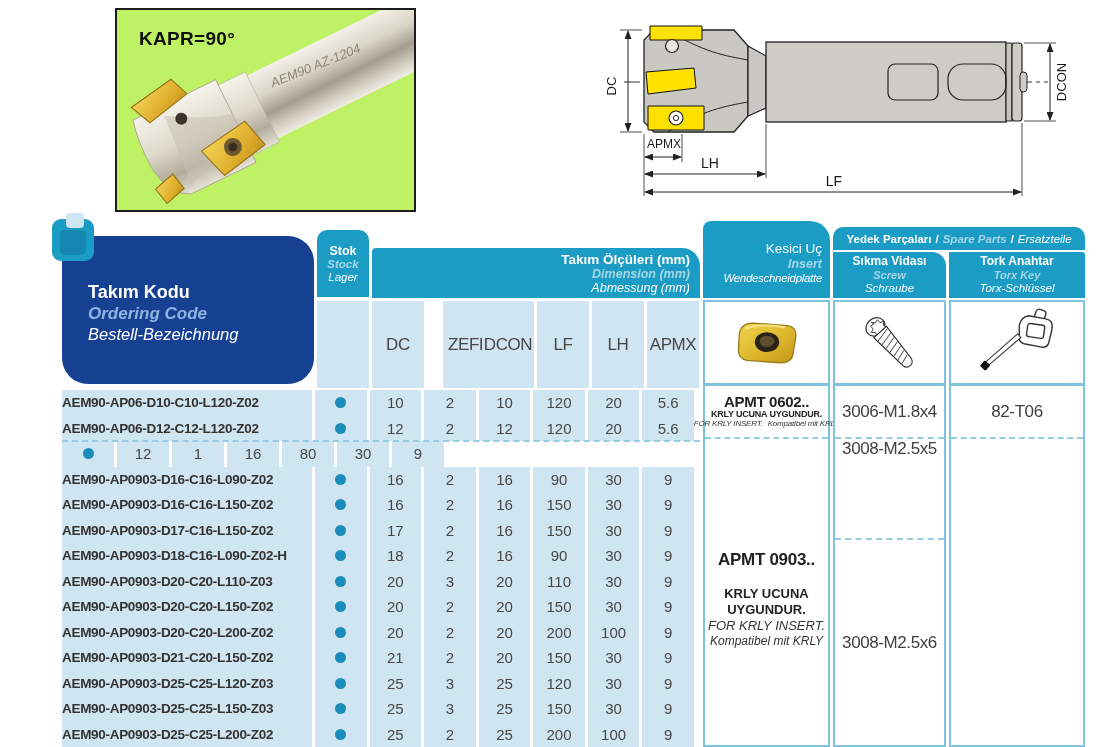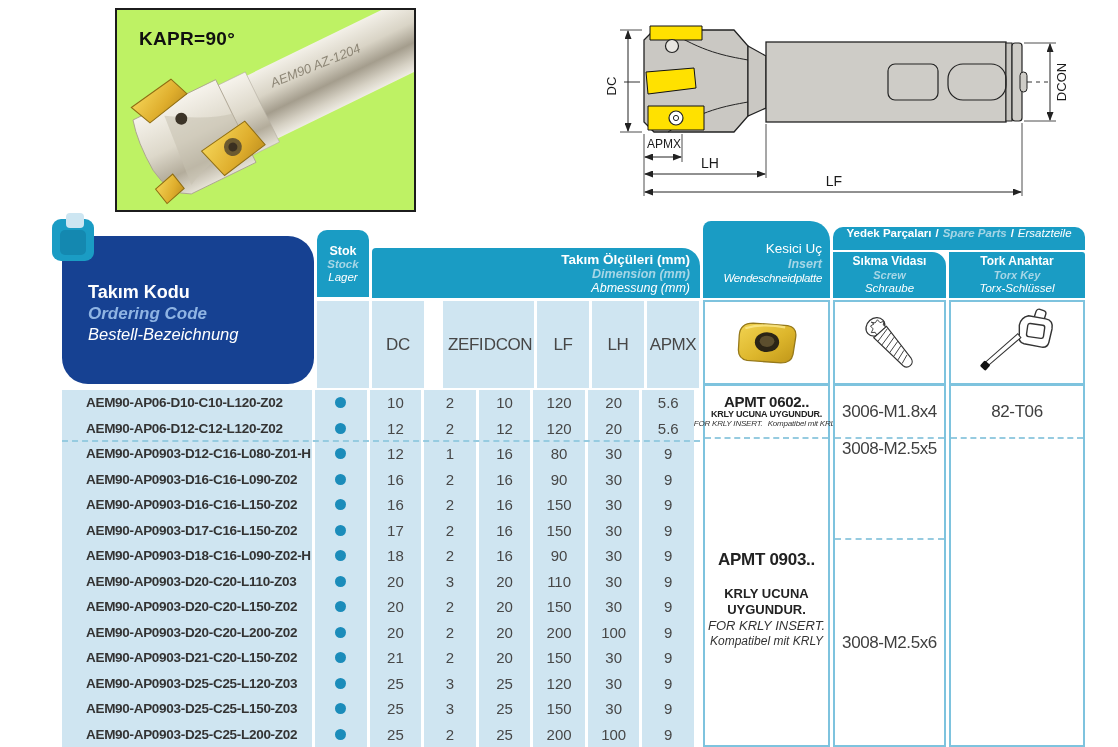--- a/index.html
+++ b/index.html
@@ -39,37 +39,37 @@
   .dim-band .t{font-size:13.5px;font-weight:bold;line-height:15px}
   .dim-band .e{font-size:12.5px;font-style:italic;font-weight:bold;color:var(--lightblue-txt);line-height:14px}
   .dim-band .d{font-size:12.5px;font-style:italic;line-height:14px}
   .dim-sub{top:301px;width:52px;height:87px;background:var(--light);display:flex;align-items:center;justify-content:center;font-size:17px;color:#474747;letter-spacing:-.4px}
 
   .kesici-head{left:703px;top:221px;width:127px;height:77px;border-radius:8px 20px 0 0;text-align:right;padding:20px 8px 0 0}
   .kesici-head .t{font-size:13.5px;font-weight:normal;line-height:16px}
   .kesici-head .e{font-size:12.5px;font-style:italic;font-weight:bold;color:var(--lightblue-txt);line-height:14px}
   .kesici-head .d{font-size:11.5px;font-style:italic;line-height:14px;letter-spacing:-.3px}
 
-  .yedek-band{left:833px;top:227px;width:252px;height:23px;border-radius:10px 10px 0 0;display:flex;align-items:flex-start;justify-content:center;font-size:11.5px}
+  .yedek-band{left:833px;top:227px;width:252px;height:23px;border-radius:10px 10px 0 0;display:flex;align-items:center;justify-content:center;font-size:11.5px}
   .yedek-band .t{font-weight:bold}
   .yedek-band .e{font-style:italic;font-weight:bold;color:var(--lightblue-txt)}
   .yedek-band .d{font-style:italic}
   .yedek-band .sep{margin:0 4px;font-weight:bold}
   .sub3{display:flex;flex-direction:column;align-items:center;justify-content:center}
   .screw-head{left:833px;top:252px;width:113px;height:46px;border-radius:0 14px 0 0}
   .torx-head{left:949px;top:252px;width:136px;height:46px;border-radius:0 3px 0 0}
   .sub3 .t{font-size:12px;font-weight:bold;line-height:13.5px}
   .sub3 .e{font-size:11px;font-style:italic;font-weight:bold;color:var(--lightblue-txt);line-height:13px}
   .sub3 .d{font-size:11.5px;font-style:italic;line-height:13px}
 
   
   .body-left{left:62px;top:390px;width:638px;height:357px}
   .trow{display:flex;height:25.5px}
   .cell{background:var(--light);margin-right:3px;display:flex;align-items:center;justify-content:center}
-  .cell.code{width:252px;justify-content:flex-start;padding-left:24px;font-weight:bold;font-size:13.5px;color:#333;letter-spacing:-.3px}
+  .cell.code{width:252px;justify-content:flex-start;padding-left:0;font-weight:bold;font-size:13.5px;color:#333;letter-spacing:-.3px}
   .cell.stock{width:52px}
   .cell.dim{width:52px;font-size:15px;color:#474747}
   .cell:last-child{margin-right:6px}
   .dot{width:11px;height:11px;border-radius:50%;background:var(--dot)}
   .group-dash{left:0;top:50px;width:638px;border-top:2px dashed var(--dash)}
 
   
   .mcol{top:300px;height:447px;border:2.5px solid var(--cellborder);background:#fff;display:flex;flex-direction:column}
   .col-insert{left:703px;width:127px}
   .col-screw{left:833px;width:113px}
@@ -258,21 +258,20 @@
             <span class="dot"></span>
           </div>
           <div class="cell dim">12</div>
           <div class="cell dim">2</div>
           <div class="cell dim">12</div>
           <div class="cell dim">120</div>
           <div class="cell dim">20</div>
           <div class="cell dim">5.6</div>
         </div>
         <div class="trow">
-          <div class="cell code">AEM90-AP0903-D12-C16-L080-Z01-H</div>
           <div class="cell stock">
             <span class="dot"></span>
           </div>
           <div class="cell dim">12</div>
           <div class="cell dim">1</div>
           <div class="cell dim">16</div>
           <div class="cell dim">80</div>
           <div class="cell dim">30</div>
           <div class="cell dim">9</div>
         </div>

